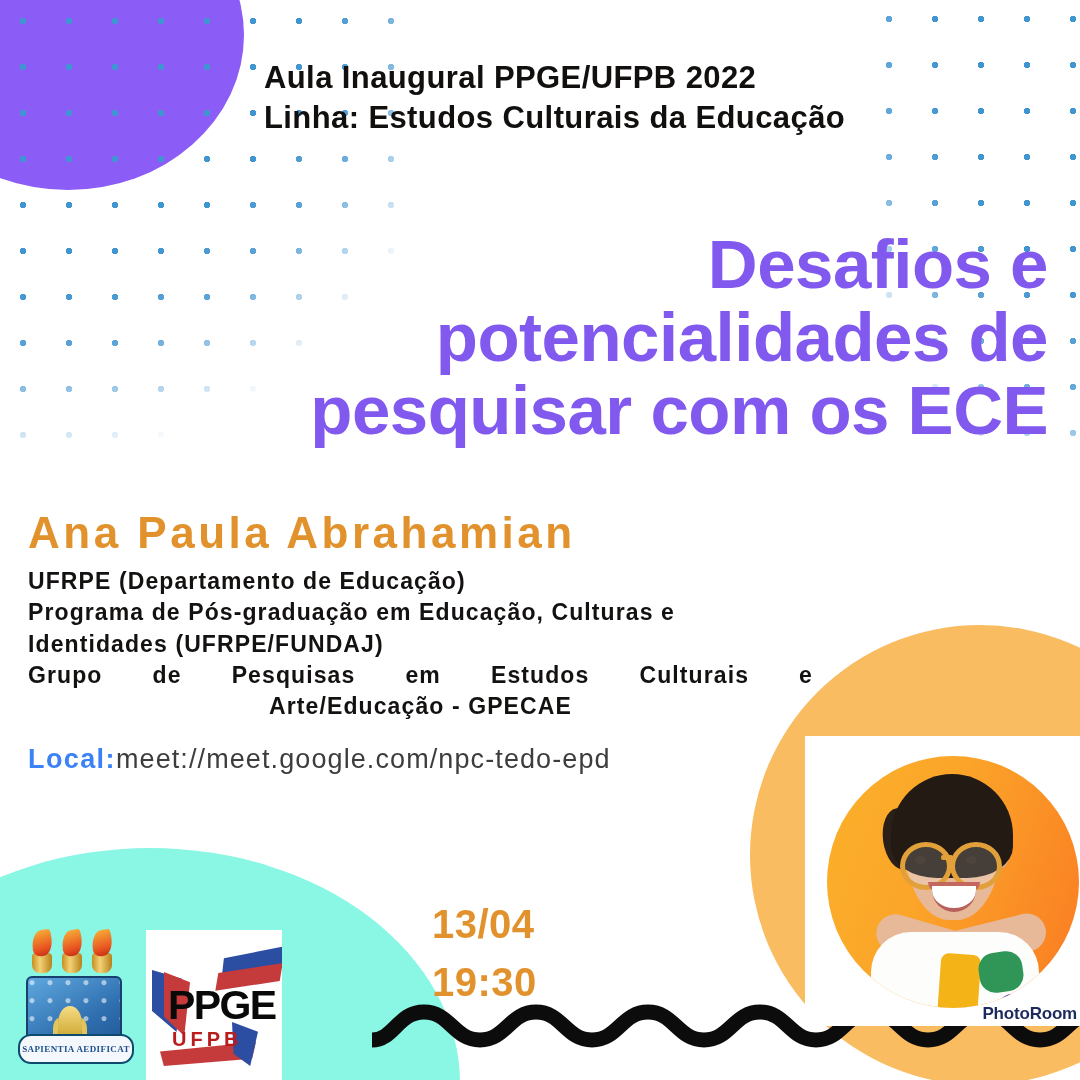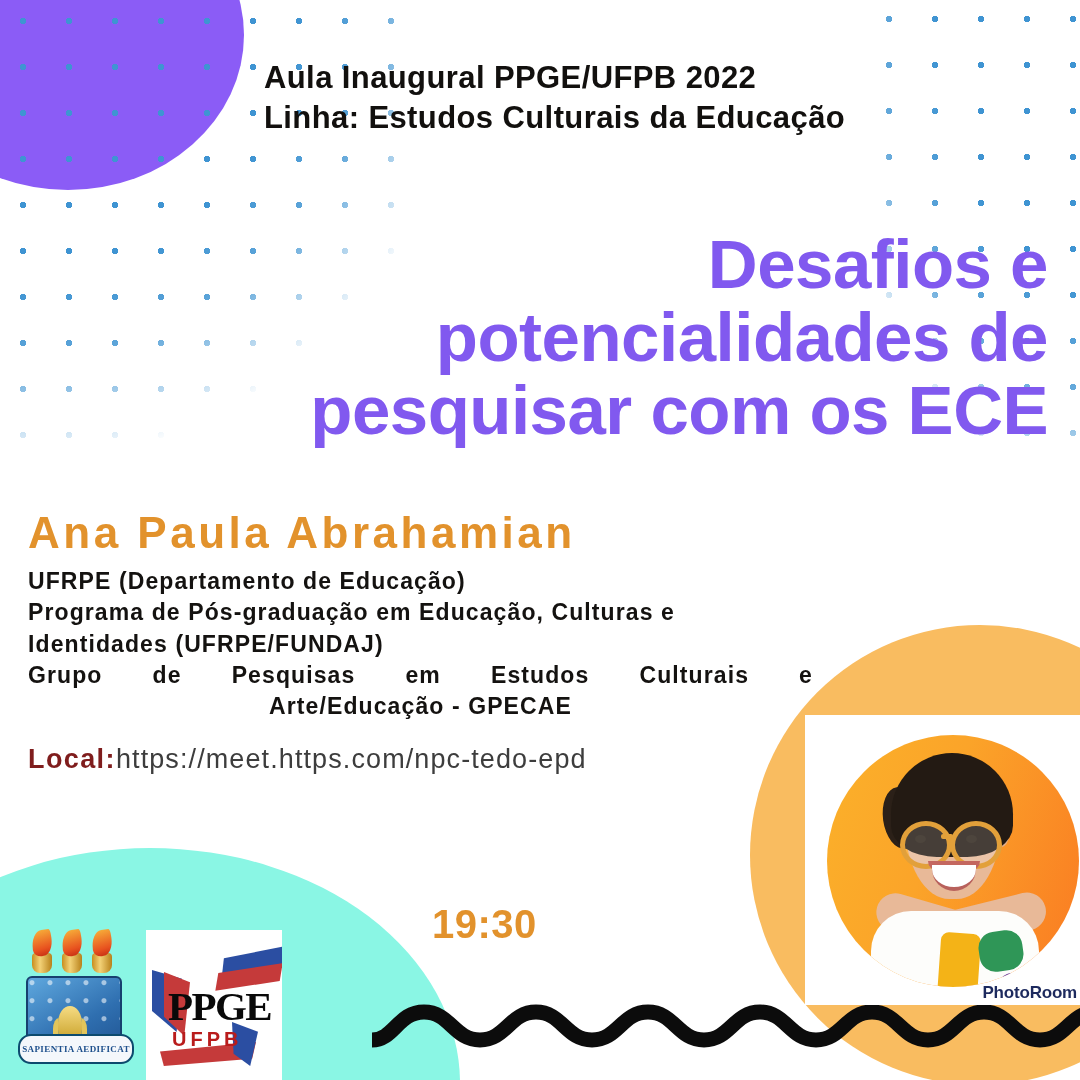--- a/index.html
+++ b/index.html
@@ -152,21 +152,21 @@
     top: 744px;
     width: 775px;
     font-size: 27px;
     white-space: nowrap;
     overflow: hidden;
     color: #2b2b2b;
   }
   #local-row .local-label {
     font-weight: bold;
     letter-spacing: 1.4px;
-    color: #7f1d1d;
+    color: #3b82f6;
   }
   #local-row .local-url {
     font-weight: normal;
     letter-spacing: 1.1px;
     color: #3d3d3d;
   }
 
   
   #datetime {
     position: absolute;
@@ -186,21 +186,21 @@
     left: 372px;
     top: 998px;
     width: 712px;
     height: 58px;
   }
 
   
   #photo-frame {
     position: absolute;
     left: 805px;
-    top: 715px;
+    top: 736px;
     width: 276px;
     height: 290px;
     background: #ffffff;
     overflow: hidden;
   }
   #photo-circle {
     position: absolute;
     left: 22px;
     top: 20px;
     width: 252px;
@@ -435,21 +435,21 @@
   .ppge-flag-f {
     position: absolute; left: 86px; top: 92px;
     width: 26px; height: 44px;
     background: #2b4ea2;
     clip-path: polygon(0 0, 100% 22%, 70% 100%, 6% 72%);
   }
   .ppge-word {
     position: absolute; left: 22px; top: 52px;
     font-size: 41px; font-weight: bold; color: #090909;
     letter-spacing: -1.6px;
-    font-family: Liberation Serif, serif;
+    font-family: Liberation Sans, sans-serif;
   }
   .ppge-sub {
     position: absolute; left: 26px; top: 98px;
     font-size: 20px; font-weight: bold; color: #b91c1c;
     letter-spacing: 4px;
   }
 </style>
 </head>
 <body>
 
@@ -476,24 +476,25 @@
 
   <div id="affiliations">
     <span class="aff-line">UFRPE (Departamento de Educação)</span>
     <span class="aff-line">Programa de Pós-graduação em Educação, Culturas e</span>
     <span class="aff-line">Identidades (UFRPE/FUNDAJ)</span>
     <span class="aff-justify">Grupo de Pesquisas em Estudos Culturais e</span>
     <span class="aff-justify-last">Arte/Educação - GPECAE</span>
   </div>
 
   <div id="local-row">
-    <span class="local-label">Local:</span><span class="local-url">https://meet.https.com/npc-tedo-epd</span>
+    <span class="local-label">Local:</span><span class="local-url">meet://meet.google.com/npc-tedo-epd</span>
   </div>
 
   <div id="datetime">
+    <span>13/04</span>
     <span>19:30</span>
   </div>
 
   <svg id="wave" viewBox="0 0 712 58" preserveAspectRatio="none">
     <path d="M0,42 C22,42 26,14 52,14 C78,14 82,42 108,42 C134,42 138,14 164,14 C190,14 194,42 220,42 C246,42 250,14 276,14 C302,14 306,42 332,42 C358,42 362,14 388,14 C414,14 418,42 444,42 C470,42 474,14 500,14 C526,14 530,42 556,42 C582,42 586,14 612,14 C638,14 642,42 668,42 C694,42 698,14 724,14" fill="none" stroke="#0c0c0c" stroke-width="15" stroke-linecap="round"></path>
   </svg>
 
   <div id="photo-frame">
     <div id="photo-circle">
       <div id="portrait">

